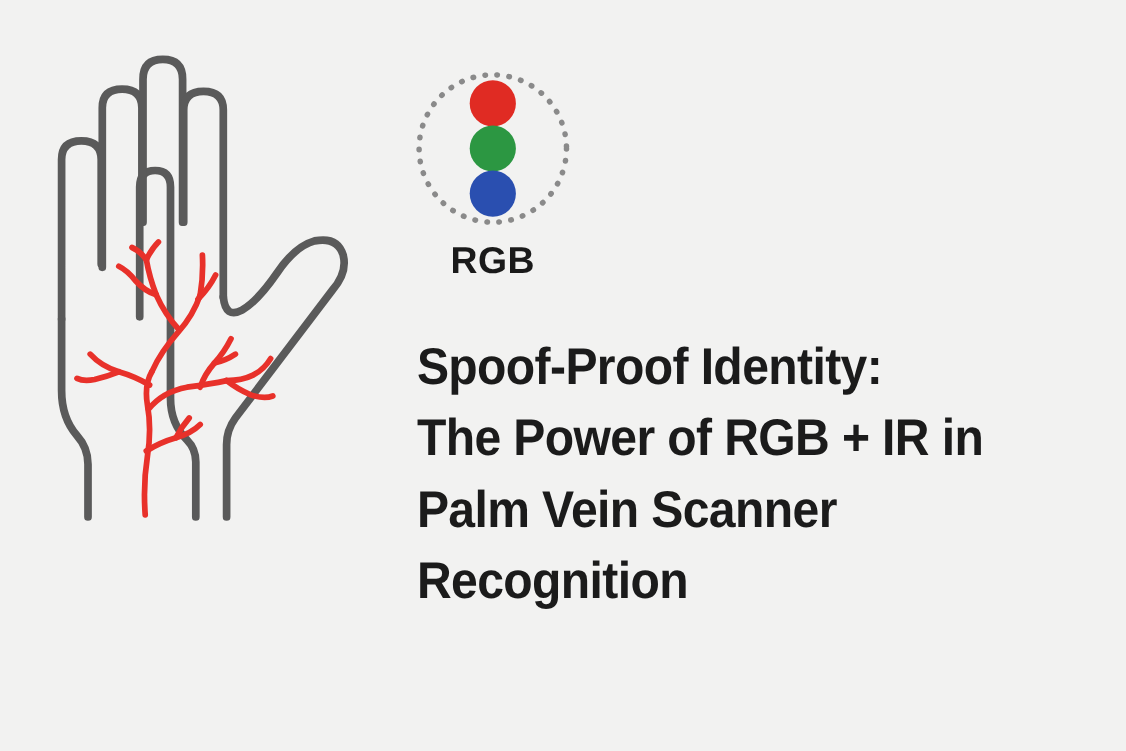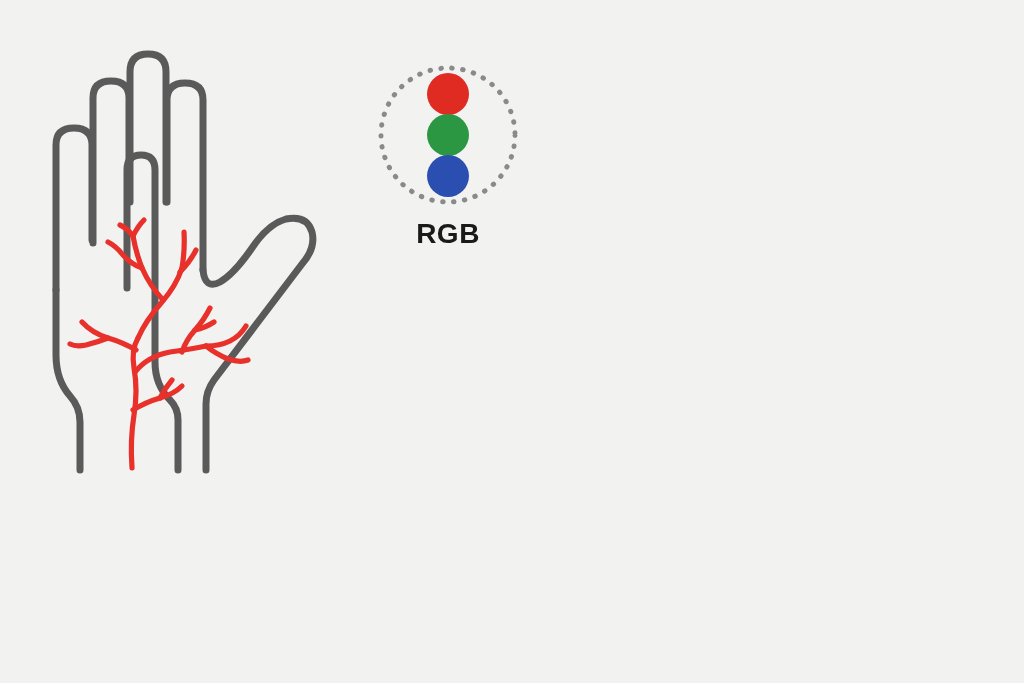--- a/index.html
+++ b/index.html
@@ -50,21 +50,21 @@
   }
   .badge-ring {
     width: 146px;
     height: 146px;
     position: relative;
   }
   .badge-label {
     margin-top: 12px;
     font-family: "Liberation Sans", sans-serif;
     font-weight: bold;
-    font-size: 28px;
+    font-size: 34px;
     letter-spacing: 0.5px;
     color: #1A1A1A;
     line-height: 1;
   }
 
   
   #headline {
     position: absolute;
     left: 379px;
     top: 300px;
@@ -204,14 +204,20 @@
           <circle cx="73" cy="73" r="21" fill="#2C9742"></circle>
           <circle cx="73" cy="114" r="21" fill="#2A4FB0"></circle>
         </svg>
       </div>
       <div class="badge-label">RGB</div>
     </div>
 
 
   </div>
 
+  <div id="headline">
+    <div class="headline-line">Spoof-Proof Identity:</div>
+    <div class="headline-line">The Power of RGB + IR in</div>
+    <div class="headline-line">Palm Vein Scanner</div>
+    <div class="headline-line">Recognition</div>
+  </div>
 
 </div>
 
 </body></html>

